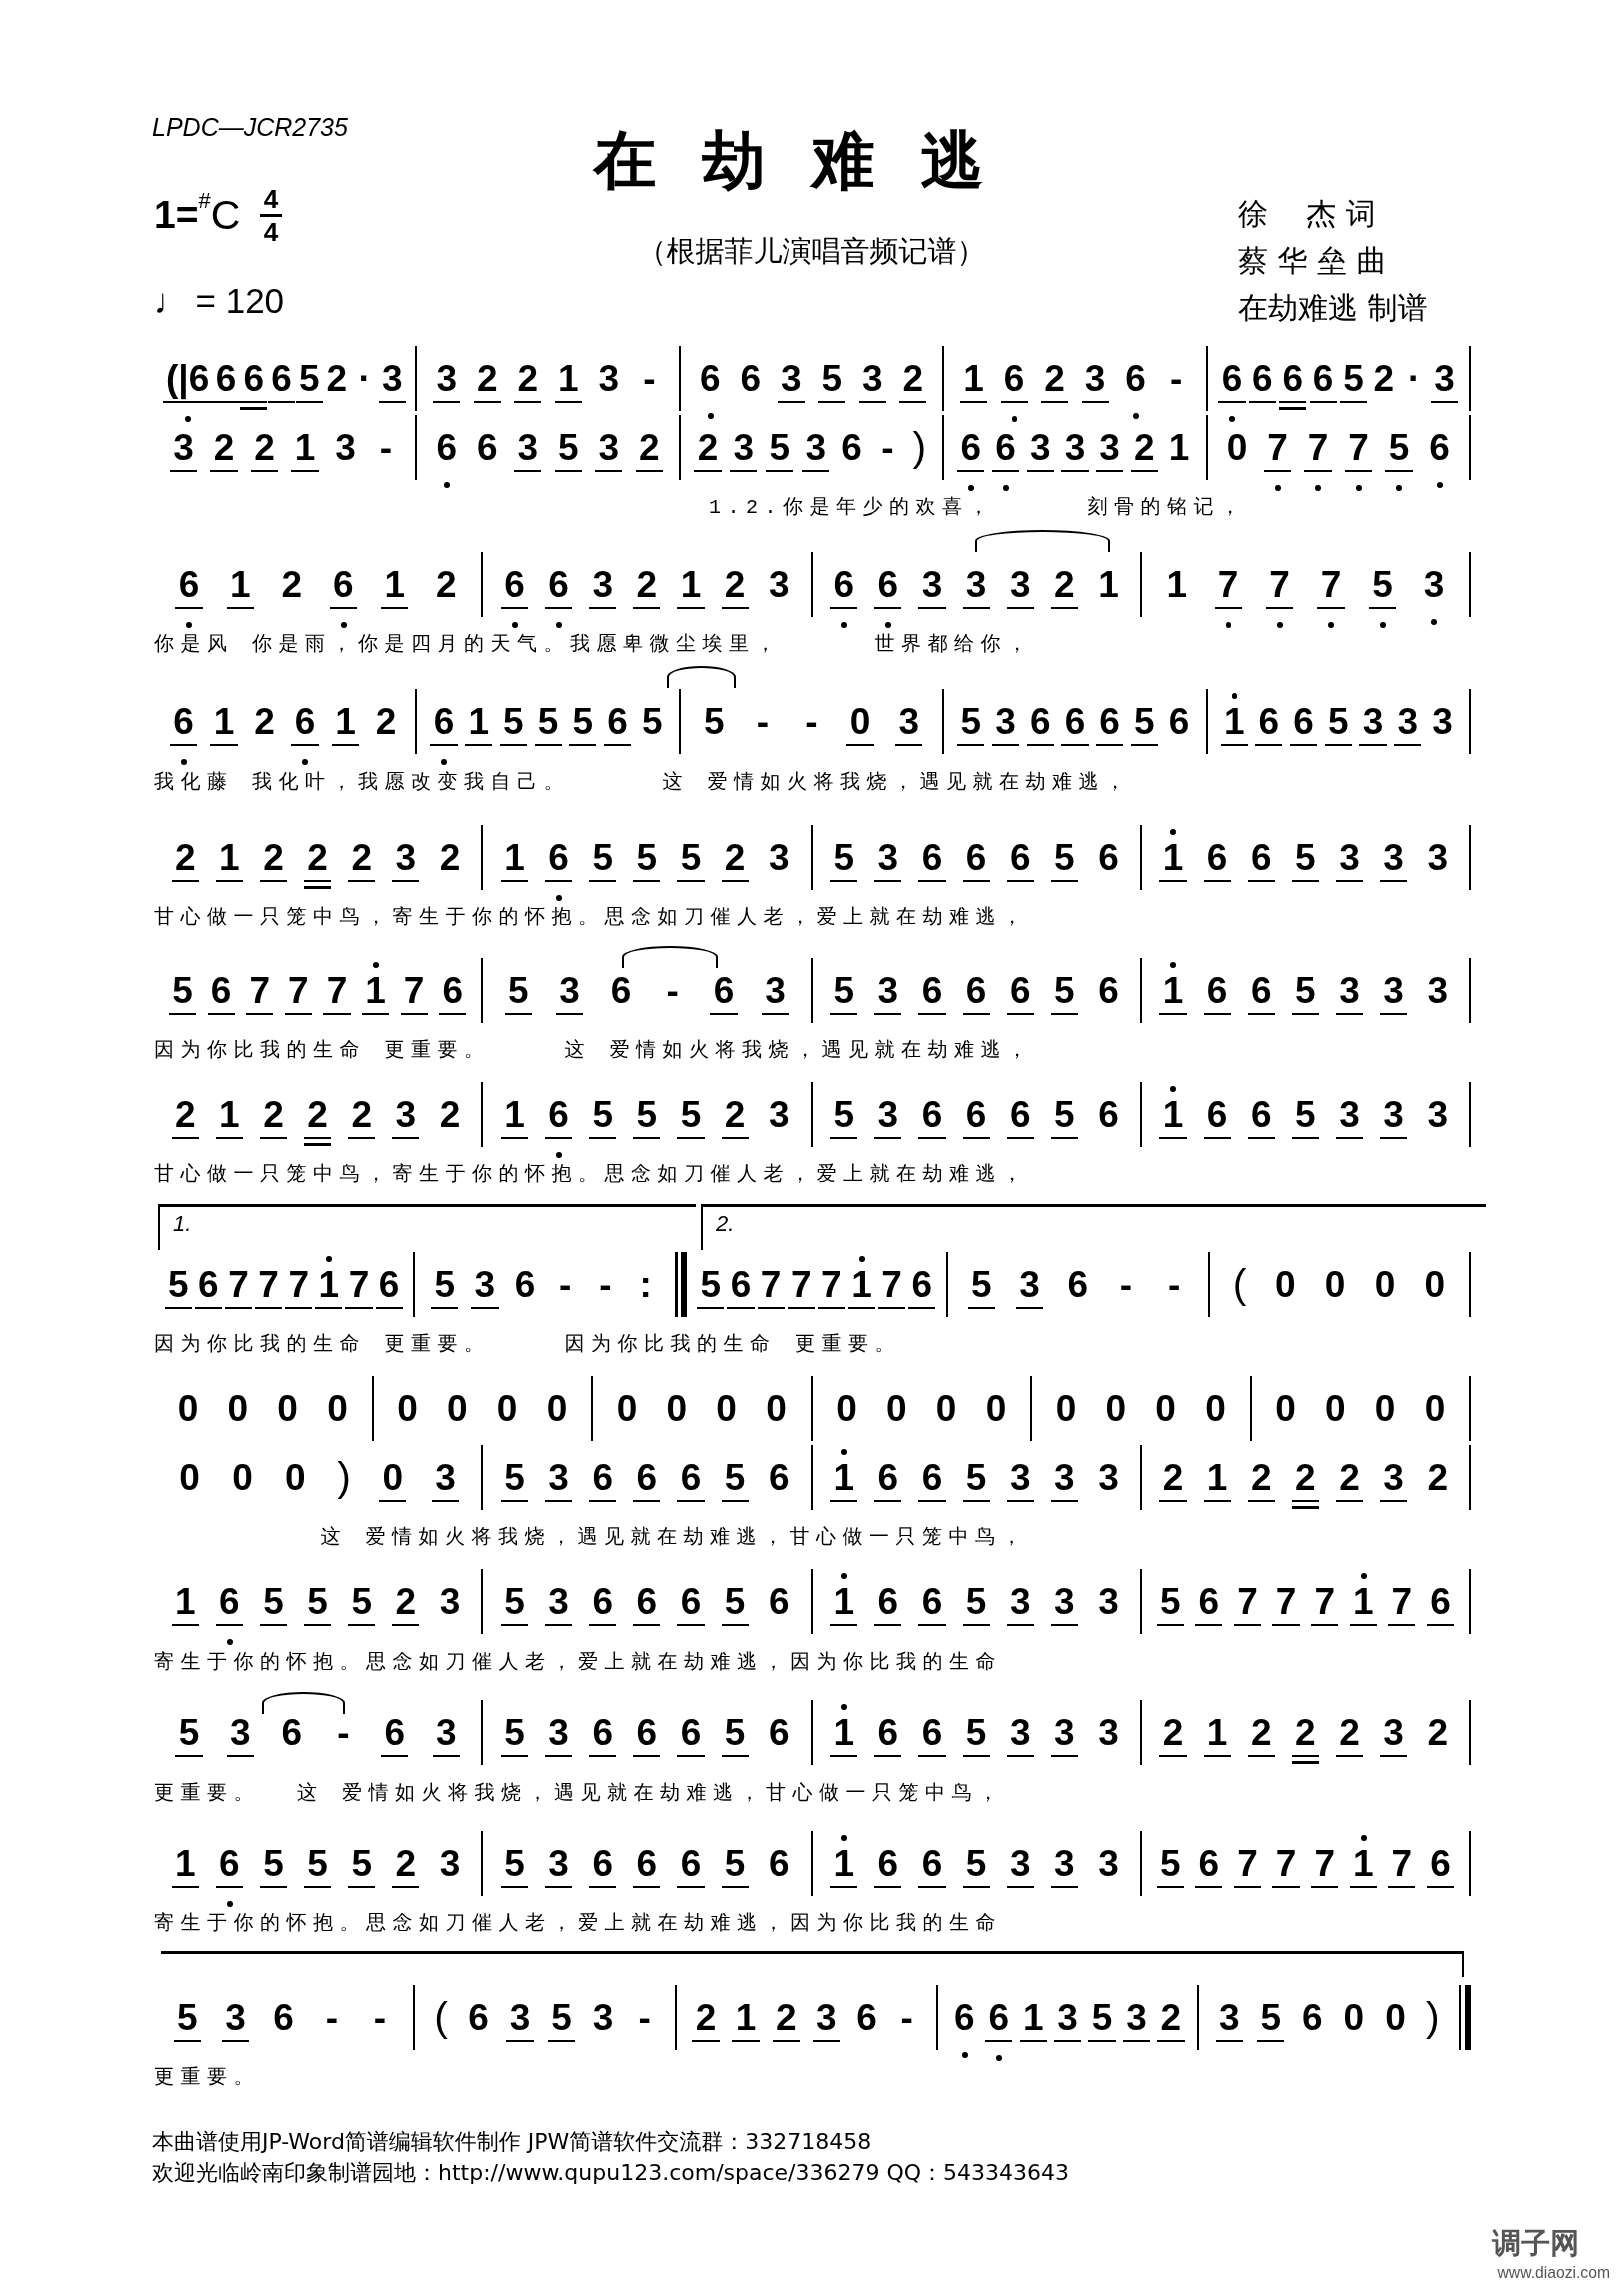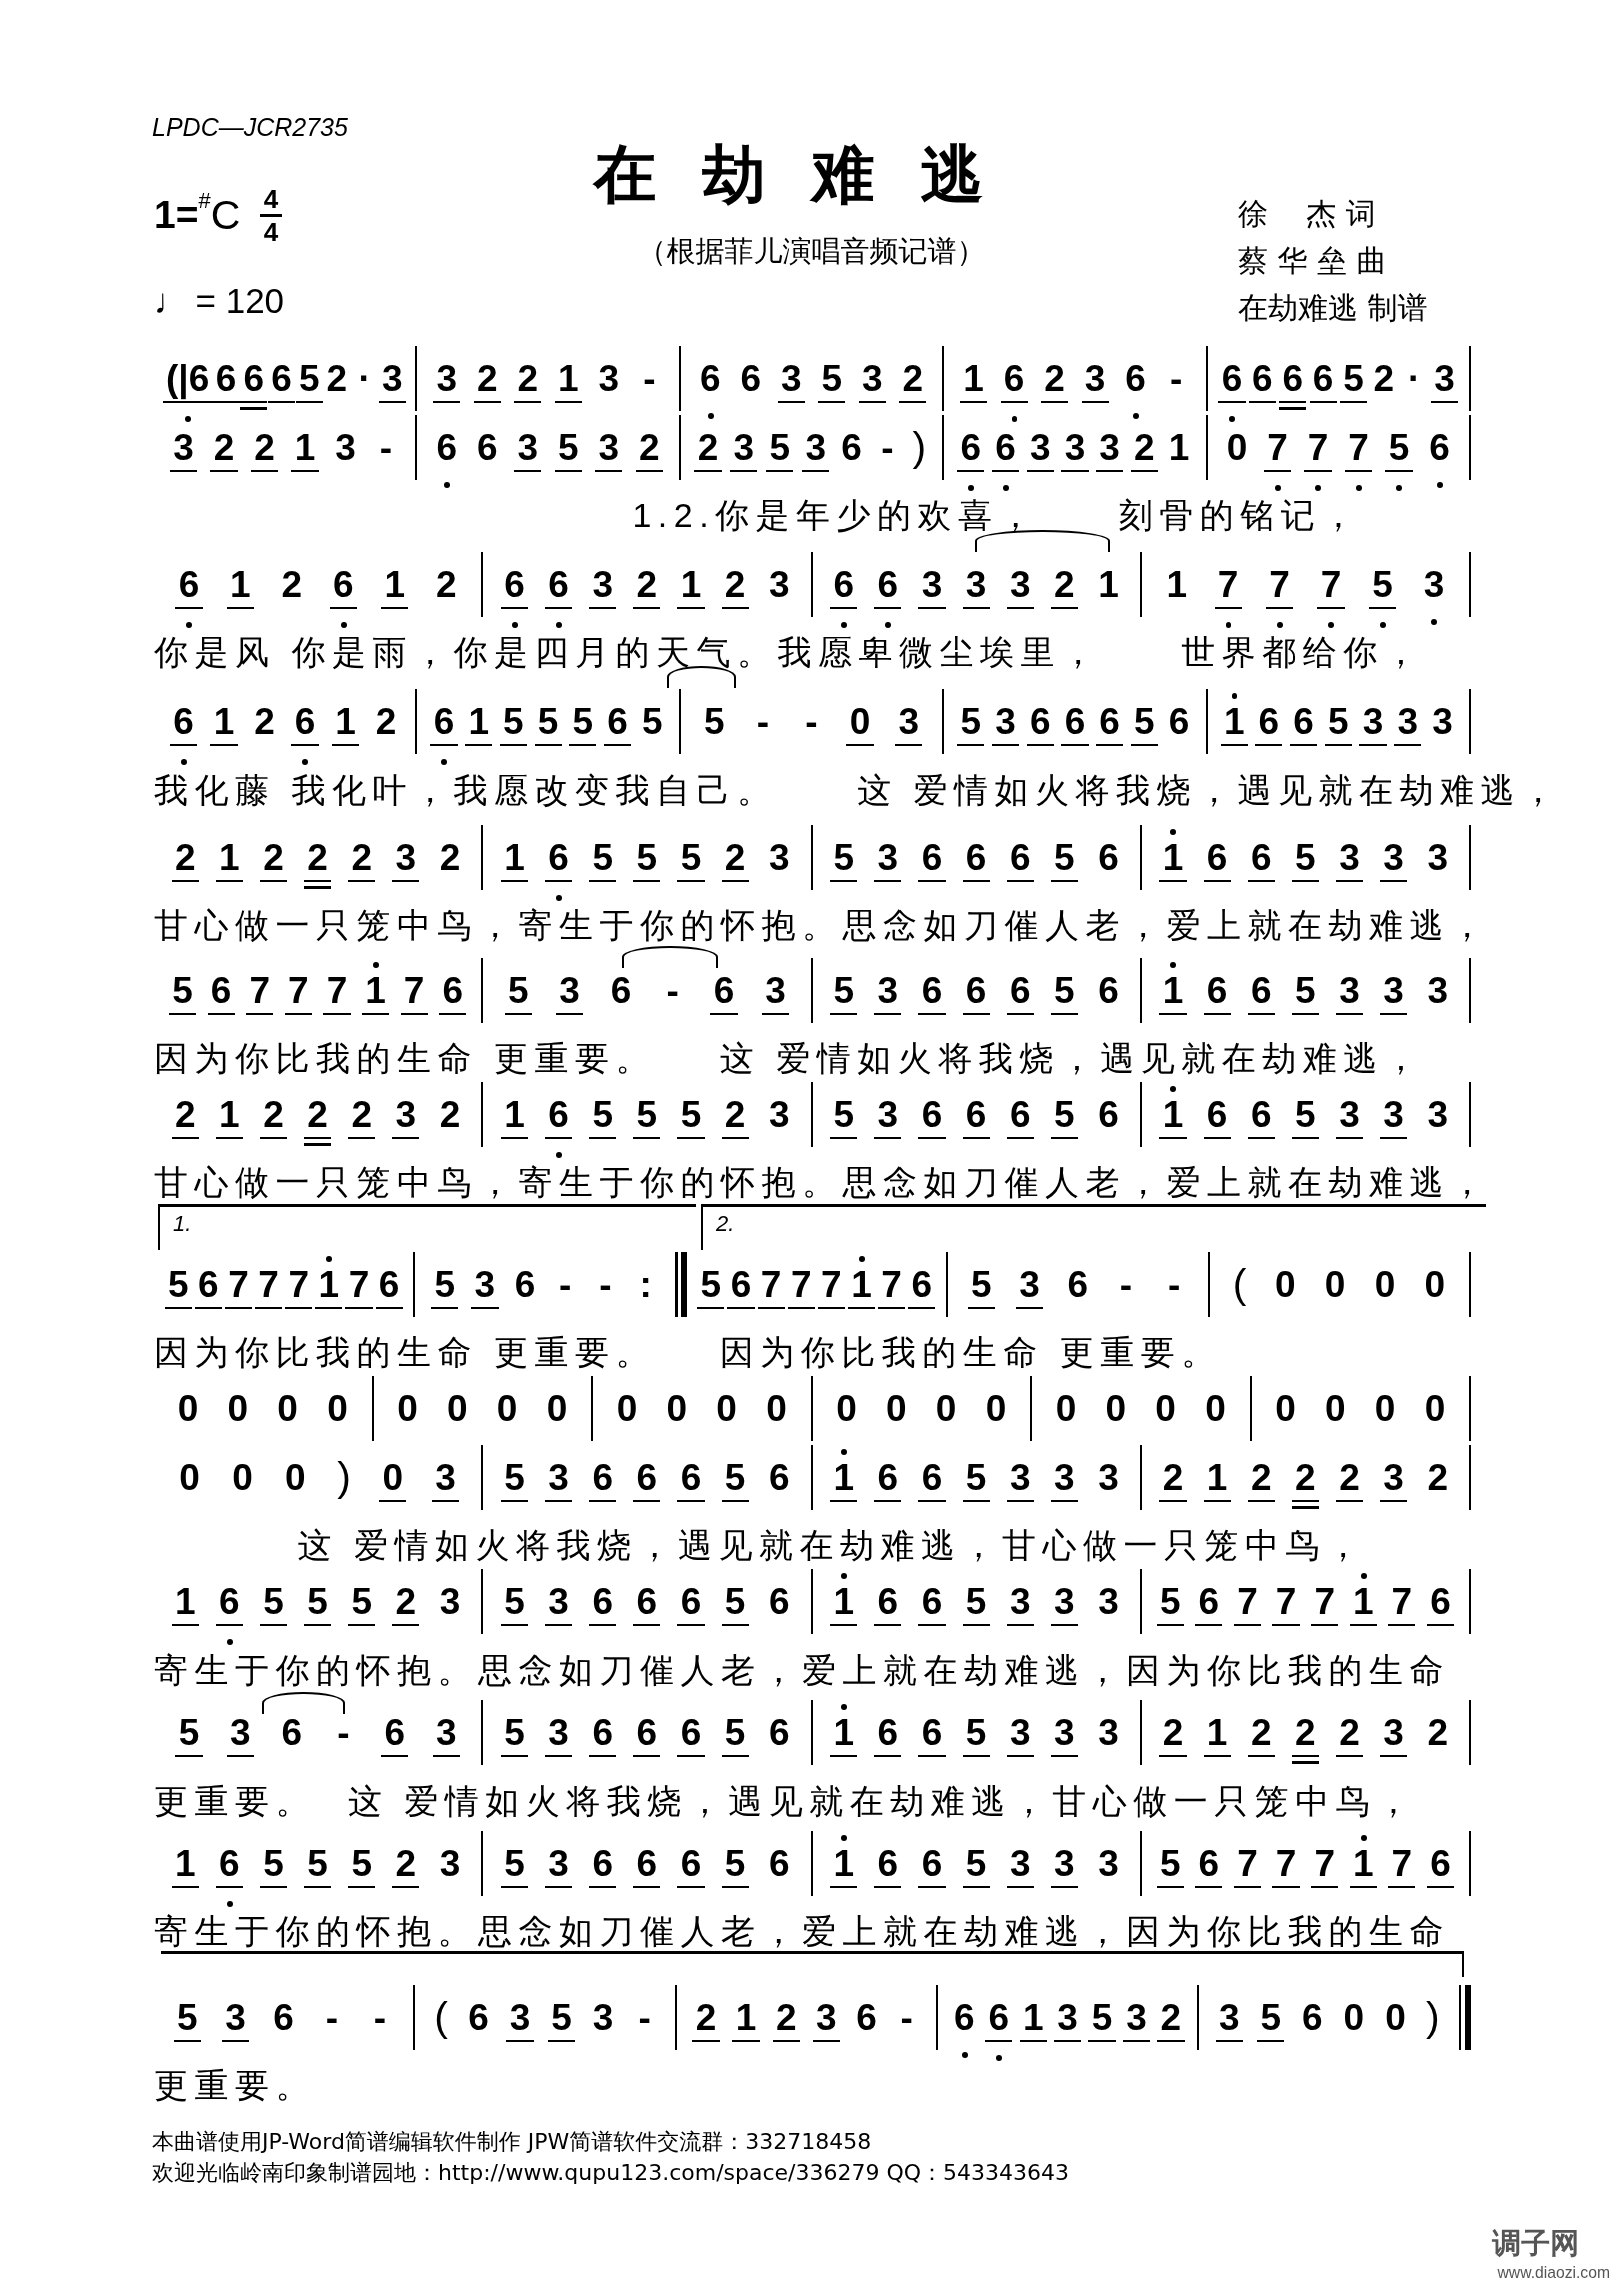--- a/index.html
+++ b/index.html
@@ -1,19 +1,19 @@
 <!DOCTYPE html>
 <html style="font-size:10.5px"><head>
 <meta charset="utf-8">
 <style>
   html,body{margin:0;padding:0;background:#fff;}
   body{width:1623px;height:2295px;position:relative;overflow:hidden;color:#000;font-family:"Liberation Sans","DejaVu Sans",sans-serif;}
   .abs{position:absolute;}
   .code{left:152px;top:113px;font-size:25px;font-style:italic;}
-  .title{left:0;width:1623px;top:118px;text-align:center;font-size:63px;font-weight:bold;letter-spacing:46px;font-family:"DejaVu Serif",serif;margin-top:14px;}
+  .title{left:0;width:1623px;top:118px;text-align:center;font-size:63px;font-weight:bold;letter-spacing:46px;font-family:"DejaVu Serif",serif;}
   .subtitle{left:0;width:1623px;top:232px;text-align:center;font-size:29px;font-family:"DejaVu Sans",sans-serif;}
   .key{left:154px;top:186px;font-size:39px;font-weight:bold;display:flex;align-items:center;}
   .key .sharp{font-size:22px;position:relative;top:-14.4px;font-weight:normal;}
   .key .c{font-weight:normal;font-size:41px;}
   .frac{display:inline-flex;flex-direction:column;align-items:center;margin-left:19.6px;font-size:26px;line-height:26px;}
   .frac .bar{width:22px;height:2.6px;background:#000;margin:2px 0;}
   .tempo{left:154px;top:281px;font-size:35px;display:flex;align-items:center;gap:6.5px;}
   .credits{left:1238px;top:190px;font-size:30px;line-height:47px;font-family:"DejaVu Sans",sans-serif;}
   .credits div{white-space:pre;}
   .row{position:absolute;left:154px;width:1317px;height:63px;display:flex;align-items:center;font-weight:bold;font-size:37px;font-family:"Liberation Sans",sans-serif;}
@@ -21,21 +21,21 @@
   .dbar{display:flex;gap:3.9px;align-self:center;}
   .dbar span{display:block;height:65px;background:#000;}
   .m{flex:1;display:flex;align-items:center;justify-content:space-around;padding:0 9.2px;}
   .n{position:relative;display:inline-block;min-width:22px;text-align:center;line-height:42px;}
   .n.u1::after{content:"";position:absolute;left:-2.6px;right:-2.6px;bottom:-3.9px;height:2.6px;background:#000;}
   .n.u2::before{content:"";position:absolute;left:-2.6px;right:-2.6px;bottom:-10.5px;height:2.6px;background:#000;}
   .n .dl{position:absolute;left:50%;bottom:-19.6px;width:5.9px;height:5.9px;margin-left:-2.6px;border-radius:50%;background:#000;}
   .n.u1 .dl{bottom:-22px;}
   .n .dh{position:absolute;left:50%;top:-7.9px;width:5.9px;height:5.9px;margin-left:-2.6px;border-radius:50%;background:#000;}
   .paren{font-weight:normal;font-size:41px;}
-  .lyric{position:absolute;left:154px;font-size:34px;letter-spacing:6.5px;font-family:Liberation Sans, sans-serif;white-space:pre;}
+  .lyric{position:absolute;left:154px;font-size:20px;letter-spacing:6.5px;font-family:Liberation Mono, monospace;white-space:pre;}
   .volta{position:absolute;border-top:3.3px solid #000;border-left:2px solid #000;height:39px;font-style:italic;font-size:22px;padding-left:13px;padding-top:3.9px;}
   .tie{position:absolute;border:2.6px solid #000;border-bottom:none;border-radius:50% 50% 0 0;height:19.6px;}
   .footer{left:152px;font-size:22px;font-family:"DejaVu Sans",sans-serif;text-align:right;}
   .wm{right:13px;bottom:13px;text-align:center;color:#555;}
   .wm .a{font-size:29px;font-weight:bold;margin-top:40px;}
   .wm .b{font-size:15.7px;margin-left:36px;}
   .endline{position:absolute;height:3.3px;background:#000;}
 </style>
 </head>
 <body>

